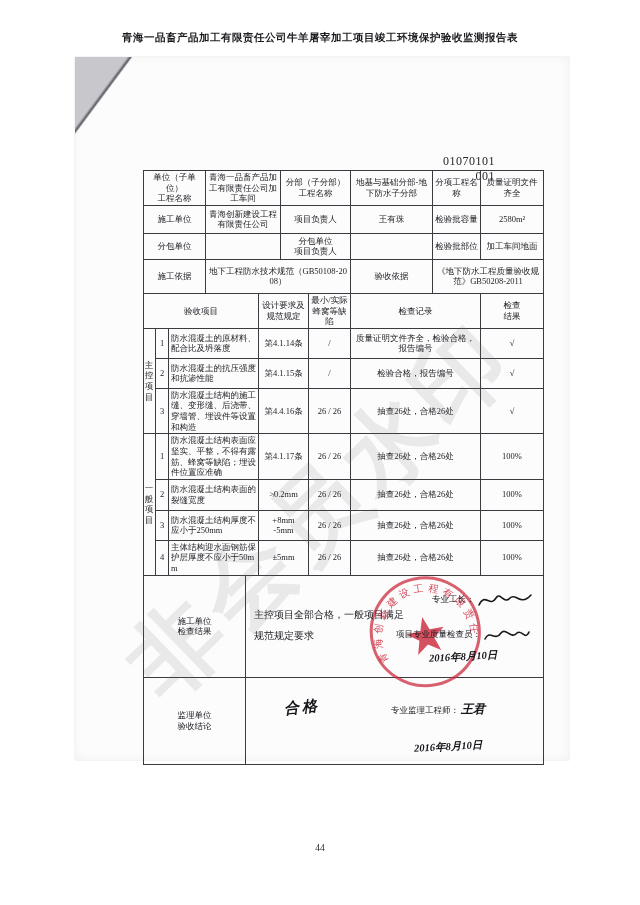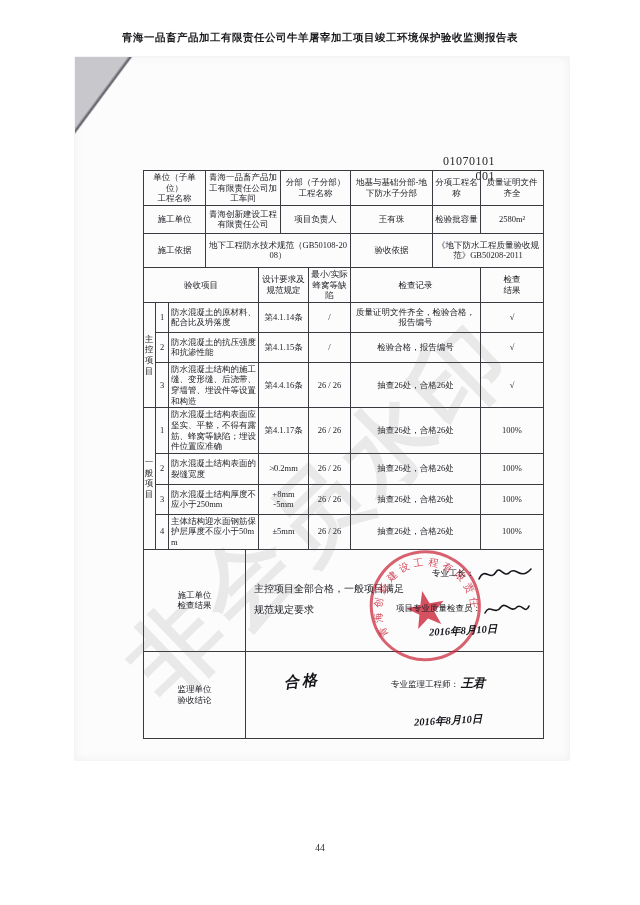--- a/index.html
+++ b/index.html
@@ -90,20 +90,29 @@
           <td class="lab">分项工程名称</td>
           <td>质量证明文件齐全</td>
         </tr>
         <tr class="h28">
           <td class="lab">施工单位</td>
           <td>青海创新建设工程有限责任公司</td>
           <td class="lab">项目负责人</td>
           <td>王有珠</td>
           <td class="lab">检验批容量</td>
           <td>2580m²</td>
+        </tr>
+        <tr class="h26">
+          <td class="lab">分包单位</td>
+          <td></td>
+          <td class="lab">分包单位
+项目负责人</td>
+          <td></td>
+          <td class="lab">检验批部位</td>
+          <td>加工车间地面</td>
         </tr>
         <tr class="h34">
           <td class="lab">施工依据</td>
           <td colspan="2">地下工程防水技术规范（GB50108-2008）</td>
           <td class="lab">验收依据</td>
           <td colspan="2">《地下防水工程质量验收规范》GB50208-2011</td>
         </tr>
       </tbody>
         </table>
 

